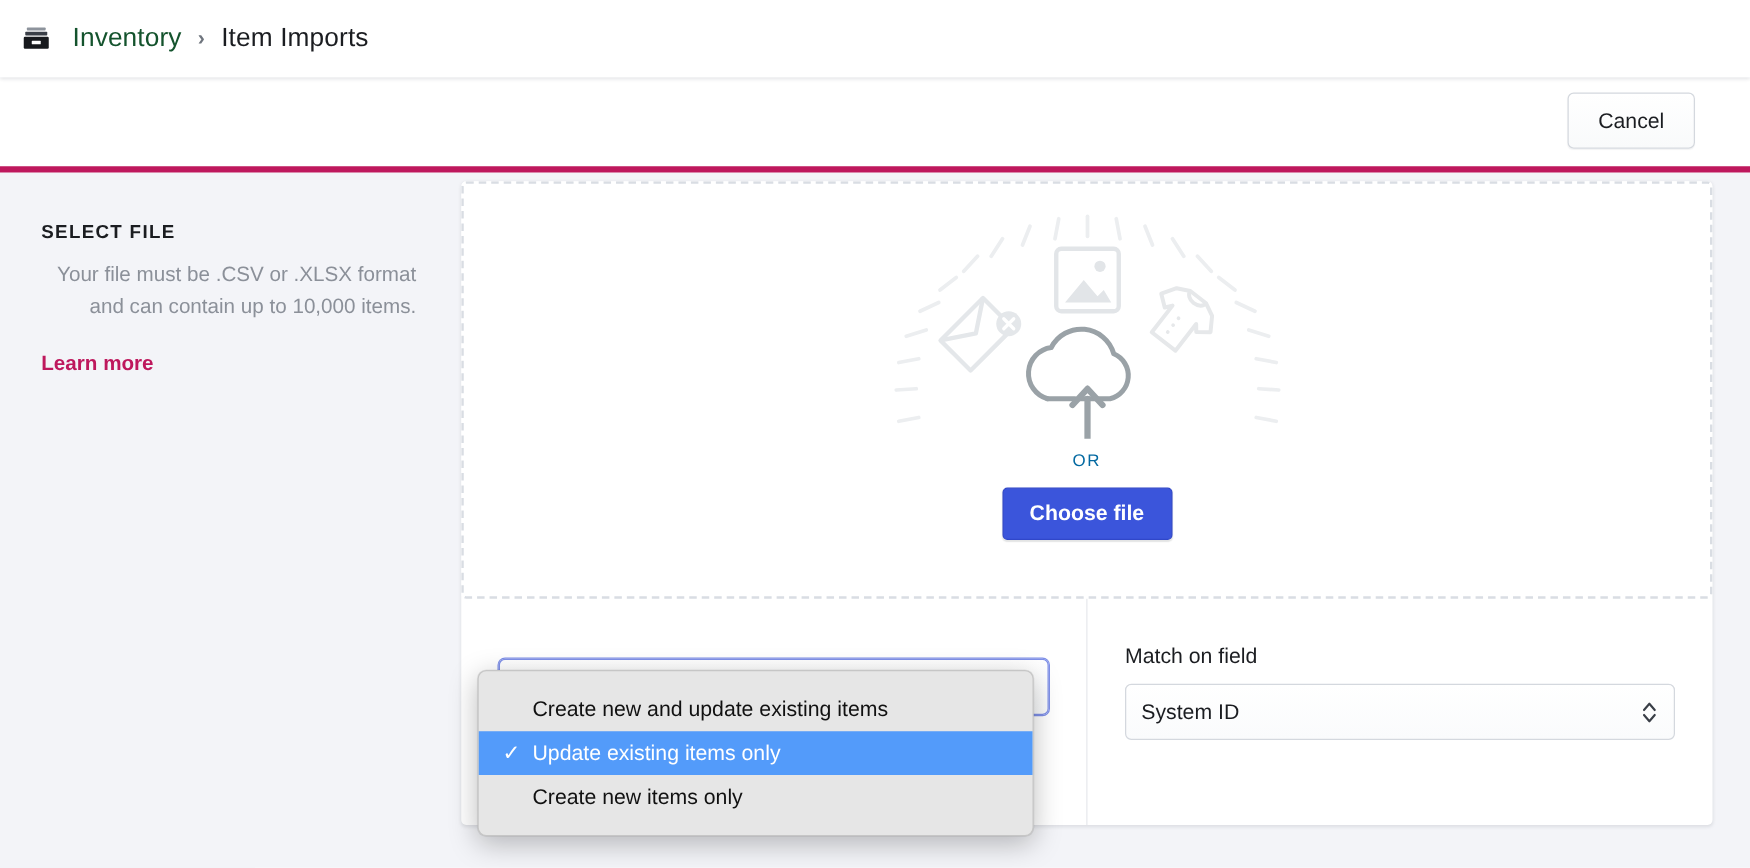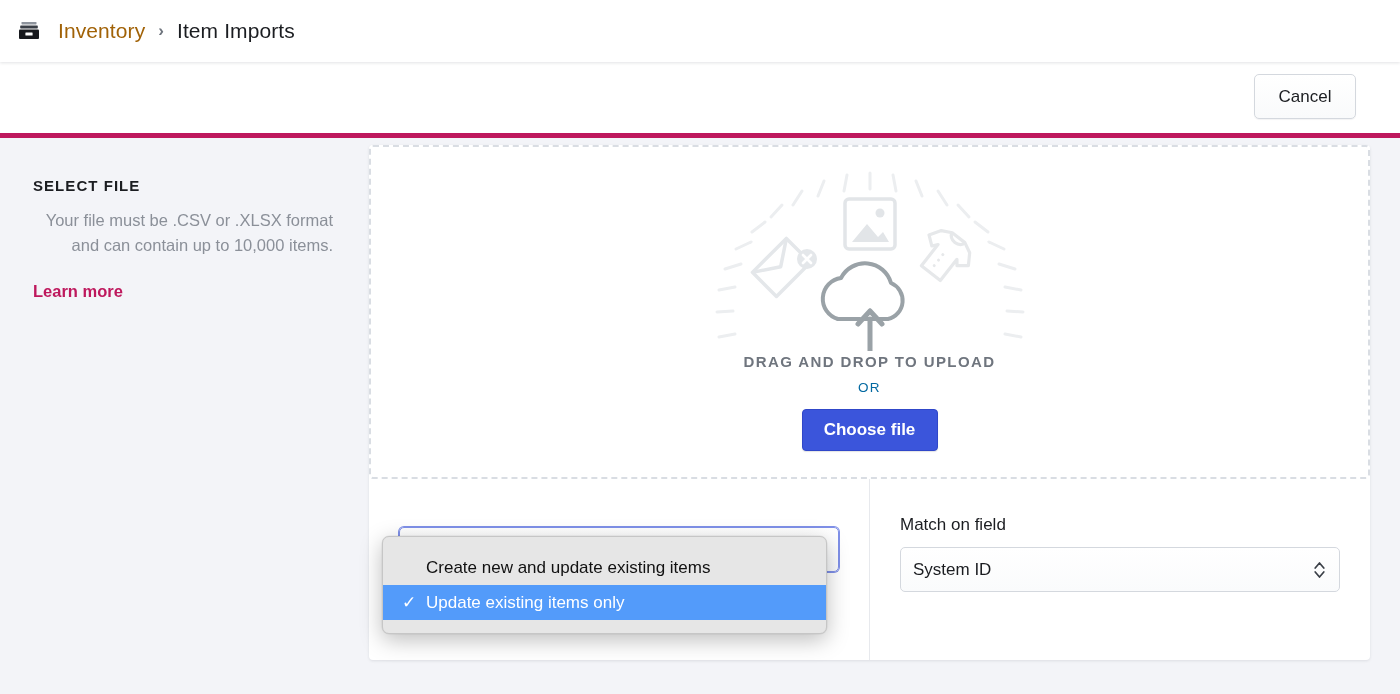--- a/index.html
+++ b/index.html
@@ -22,21 +22,21 @@
     padding-left: 16px;
     z-index: 6;
   }
   .crumb-icon {
     width: 26px; height: 26px;
     margin-right: 16px;
     display: flex; align-items: center; justify-content: center;
   }
   .crumb {
     font-size: 21px;
-    color: #a16207;
+    color: #14532d;
     letter-spacing: .1px;
   }
   .crumb.current { color: #1b1d21; }
   .crumb-sep {
     margin: 0 13px;
     font-size: 17px;
     color: #6f757e;
     font-weight: bold;
   }
 
@@ -310,21 +310,20 @@
               <circle cx="252" cy="118" r="1.5" fill="#e6e8ea"></circle>
             </g>
 
             <g>
               <path d="M148 168 a21 21 0 0 1 3 -41 a27 27 0 0 1 50 5 a19 19 0 0 1 -3 36 h-24" fill="none" stroke="#9aa2a7" stroke-width="4" stroke-linecap="round" stroke-linejoin="round"></path>
               <path d="M148 168 h22" fill="none" stroke="#9aa2a7" stroke-width="4" stroke-linecap="round"></path>
               <path d="M180 200 v-32 M180 160 l-12 13 M180 160 l12 13" fill="none" stroke="#9aa2a7" stroke-width="5" stroke-linecap="round" stroke-linejoin="round"></path>
             </g>
           </svg>
         </div>
-        <div class="dz-label">DRAG AND DROP TO UPLOAD</div>
         <div class="dz-or">OR</div>
         <button class="choose-btn">Choose file</button>
       </div>
     </div>
 
     <div class="opts">
       <div class="opt-col left">
         <div class="opt-label"></div>
         <div class="select-shell">
           <div class="select-face focused">
@@ -360,13 +359,17 @@
 
 <div class="popup">
   <div class="popup-item">
     <span class="tick"></span>
     <span>Create new and update existing items</span>
   </div>
   <div class="popup-item selected">
     <span class="tick">✓</span>
     <span>Update existing items only</span>
   </div>
+  <div class="popup-item">
+    <span class="tick"></span>
+    <span>Create new items only</span>
+  </div>
 </div>
 
 </body></html>

